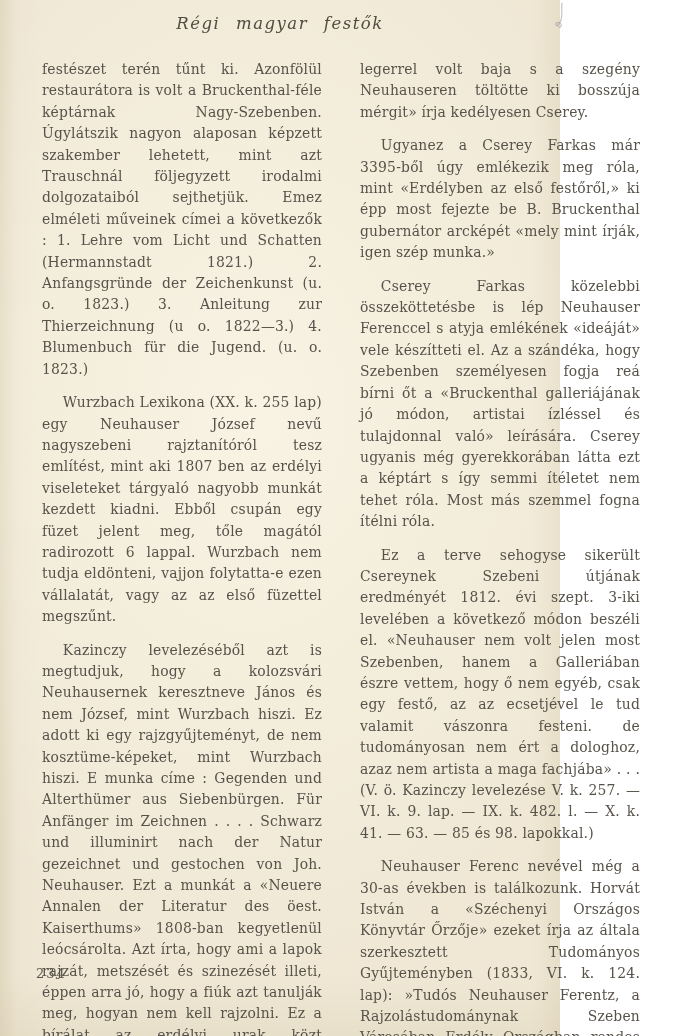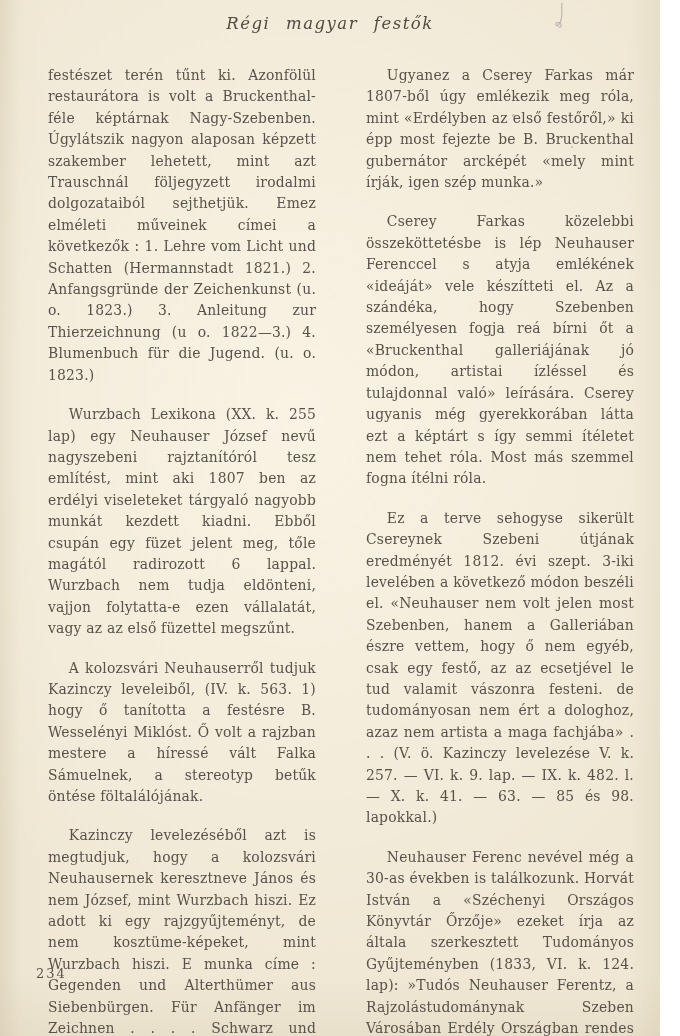--- a/index.html
+++ b/index.html
@@ -7,21 +7,21 @@
     padding: 0;
   }
   body {
     width: 680px;
     height: 1036px;
     overflow: hidden;
     font-family: "DejaVu Serif", "Liberation Serif", serif;
   }
   .page {
     position: relative;
-    width: 660px;
+    width: 560px;
     height: 1036px;
     background:
       radial-gradient(ellipse 120% 90% at 45% 40%, rgba(255,252,240,0.55) 0%, rgba(255,252,240,0) 60%),
       linear-gradient(90deg, rgba(190,175,140,0.28) 0%, rgba(190,175,140,0.05) 3%, rgba(190,175,140,0) 8%),
       linear-gradient(270deg, rgba(190,175,140,0.18) 0%, rgba(190,175,140,0) 5%),
       linear-gradient(0deg, rgba(190,175,140,0.15) 0%, rgba(190,175,140,0) 6%),
       #f0e8d5;
     color: #554f46;
   }
   .running-head {
@@ -52,21 +52,21 @@
   }
   .col {
     width: 304px;
     text-align: justify;
     font-size: 13.9px;
     line-height: 21.4px;
     letter-spacing: 0.2px;
     color: #57524a;
   }
   .col p {
-    margin: 18px;
+    margin: 12px;
     text-indent: 0;
   }
   .col p.indent {
     text-indent: 1.5em;
   }
   .page-number {
     position: absolute;
     left: 36px;
     top: 966px;
     font-size: 13px;
@@ -89,26 +89,26 @@
 
   <svg class="squiggle" width="28" height="34" viewBox="0 0 28 34">
     <path d="M14 1 C 13 8, 15 12, 13 18 C 12 22, 9 25, 8 23 C 7 21, 11 19, 13 22 C 14 24, 12 26, 11 25" fill="none" stroke="#8a8a92" stroke-width="1.1" stroke-linecap="round"></path>
   </svg>
 
   <div class="columns">
 
     <div class="col">
       <p>festészet terén tűnt ki. Azonfölül restaurátora is volt a Bruckenthal-féle képtárnak Nagy-Szebenben. Úgylátszik nagyon alaposan képzett szakember lehetett, mint azt Trauschnál följegyzett irodalmi dolgozataiból sejthetjük. Emez elméleti műveinek címei a következők : 1. Lehre vom Licht und Schatten (Hermannstadt 1821.) 2. Anfangsgründe der Zeichenkunst (u. o. 1823.) 3. Anleitung zur Thierzeichnung (u o. 1822—3.) 4. Blumenbuch für die Jugend. (u. o. 1823.)</p>
       <p class="indent">Wurzbach Lexikona (XX. k. 255 lap) egy Neuhauser József nevű nagyszebeni rajztanítóról tesz említést, mint aki 1807 ben az erdélyi viseleteket tárgyaló nagyobb munkát kezdett kiadni. Ebből csupán egy füzet jelent meg, tőle magától radirozott 6 lappal. Wurzbach nem tudja eldönteni, vajjon folytatta-e ezen vállalatát, vagy az az első füzettel megszűnt.</p>
-      <p class="indent">A kolozsvári Neuhauserről tudjuk Kazinczy leveleiből, (IV. k. 563. 1) hogy ő tanította a festésre B. Wesselényi Miklóst. Ő volt a rajzban mestere a híressé vált Falka Sámuelnek, a stereotyp betűk öntése föltalálójának.</p>
       <p class="indent">Kazinczy levelezéséből azt is megtudjuk, hogy a kolozsvári Neuhausernek keresztneve János és nem József, mint Wurzbach hiszi. Ez adott ki egy rajzgyűjteményt, de nem kosztüme-képeket, mint Wurzbach hiszi. E munka címe : Gegenden und Alterthümer aus Siebenbürgen. Für Anfänger im Zeichnen . . . . Schwarz und illuminirt nach der Natur gezeichnet und gestochen von Joh. Neuhauser. Ezt a munkát a «Neuere Annalen der Literatur des öest. Kaiserthums» 1808-ban kegyetlenül leócsárolta. Azt írta, hogy ami a lapok rajzát, metszését és szinezését illeti, éppen arra jó, hogy a fiúk azt tanulják meg, hogyan nem kell rajzolni. Ez a bírálat az erdélyi urak közt bosszúságot költött. Cserey Farkas, kíméletlennek, faragatlannak nevezi a bírálót. Ő ismeri a „derék művész“ Neuhausert, nem is képzelheti el, hogy ilyen bírálatra méltó volna. «A Recensensnek bizonyosan a Ver-</p>
     </div>
 
     <div class="col">
-      <p class="indent">Ugyanez a Cserey Farkas már 1807-ből úgy emlékezik meg róla, mint «Erdélyben az első festőről,» ki épp most fejezte be B. Bruckenthal gubernátor arcképét «mely mint írják, igen szép munka.»</p>
+      <p>legerrel volt baja s a szegény Neuhauseren töltötte ki bosszúja mérgit» írja kedélyesen Cserey.</p>
+      <p class="indent">Ugyanez a Cserey Farkas már 3395-ből úgy emlékezik meg róla, mint «Erdélyben az első festőről,» ki épp most fejezte be B. Bruckenthal gubernátor arcképét «mely mint írják, igen szép munka.»</p>
       <p class="indent">Cserey Farkas közelebbi összeköttetésbe is lép Neuhauser Ferenccel s atyja emlékének «ideáját» vele készítteti el. Az a szándéka, hogy Szebenben személyesen fogja reá bírni őt a «Bruckenthal galleriájának jó módon, artistai ízléssel és tulajdonnal való» leírására. Cserey ugyanis még gyerekkorában látta ezt a képtárt s így semmi ítéletet nem tehet róla. Most más szemmel fogna ítélni róla.</p>
       <p class="indent">Ez a terve sehogyse sikerült Csereynek Szebeni útjának eredményét 1812. évi szept. 3-iki levelében a következő módon beszéli el. «Neuhauser nem volt jelen most Szebenben, hanem a Galleriában észre vettem, hogy ő nem egyéb, csak egy festő, az az ecsetjével le tud valamit vászonra festeni. de tudományosan nem ért a dologhoz, azaz nem artista a maga fachjába» . . . (V. ö. Kazinczy levelezése V. k. 257. — VI. k. 9. lap. — IX. k. 482. l. — X. k. 41. — 63. — 85 és 98. lapokkal.)</p>
       <p class="indent">Neuhauser Ferenc nevével még a 30-as években is találkozunk. Horvát István a «Széchenyi Országos Könyvtár Őrzője» ezeket írja az általa szerkesztett Tudományos Gyűjteményben (1833, VI. k. 124. lap): »Tudós Neuhauser Ferentz, a Rajzolástudománynak Szeben Városában Erdély Országban rendes Tanítója, a' Magyar Nemzet eránt viseltető háladatossága jeléül a' Verespataki Erdélyi Bányáknak hív Rajzolataikat a Magyar Nemzeti Museumnak ajándékba küldötte».</p>
 
     </div>
 
   </div>
 
   <div class="page-number">234</div>
 

